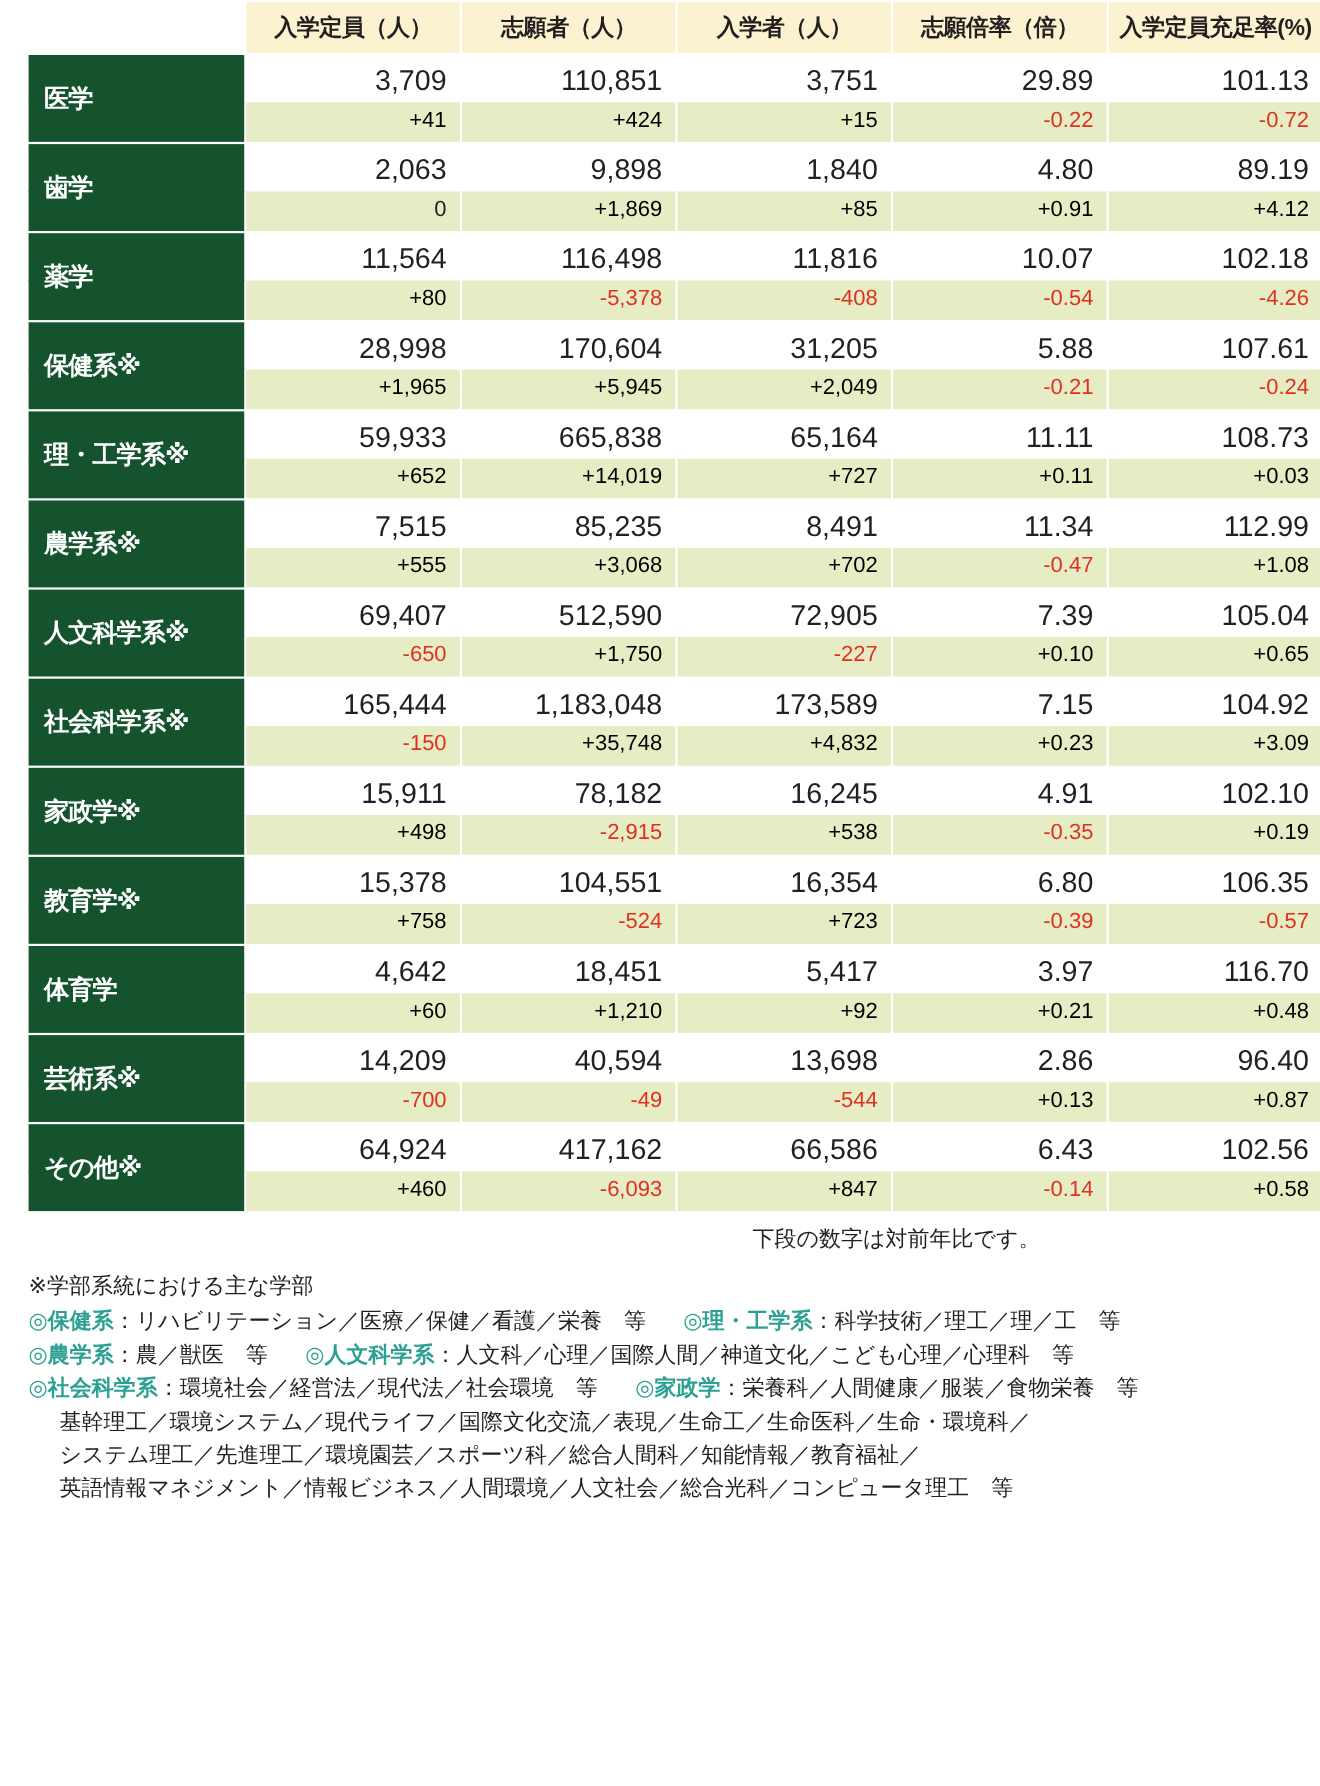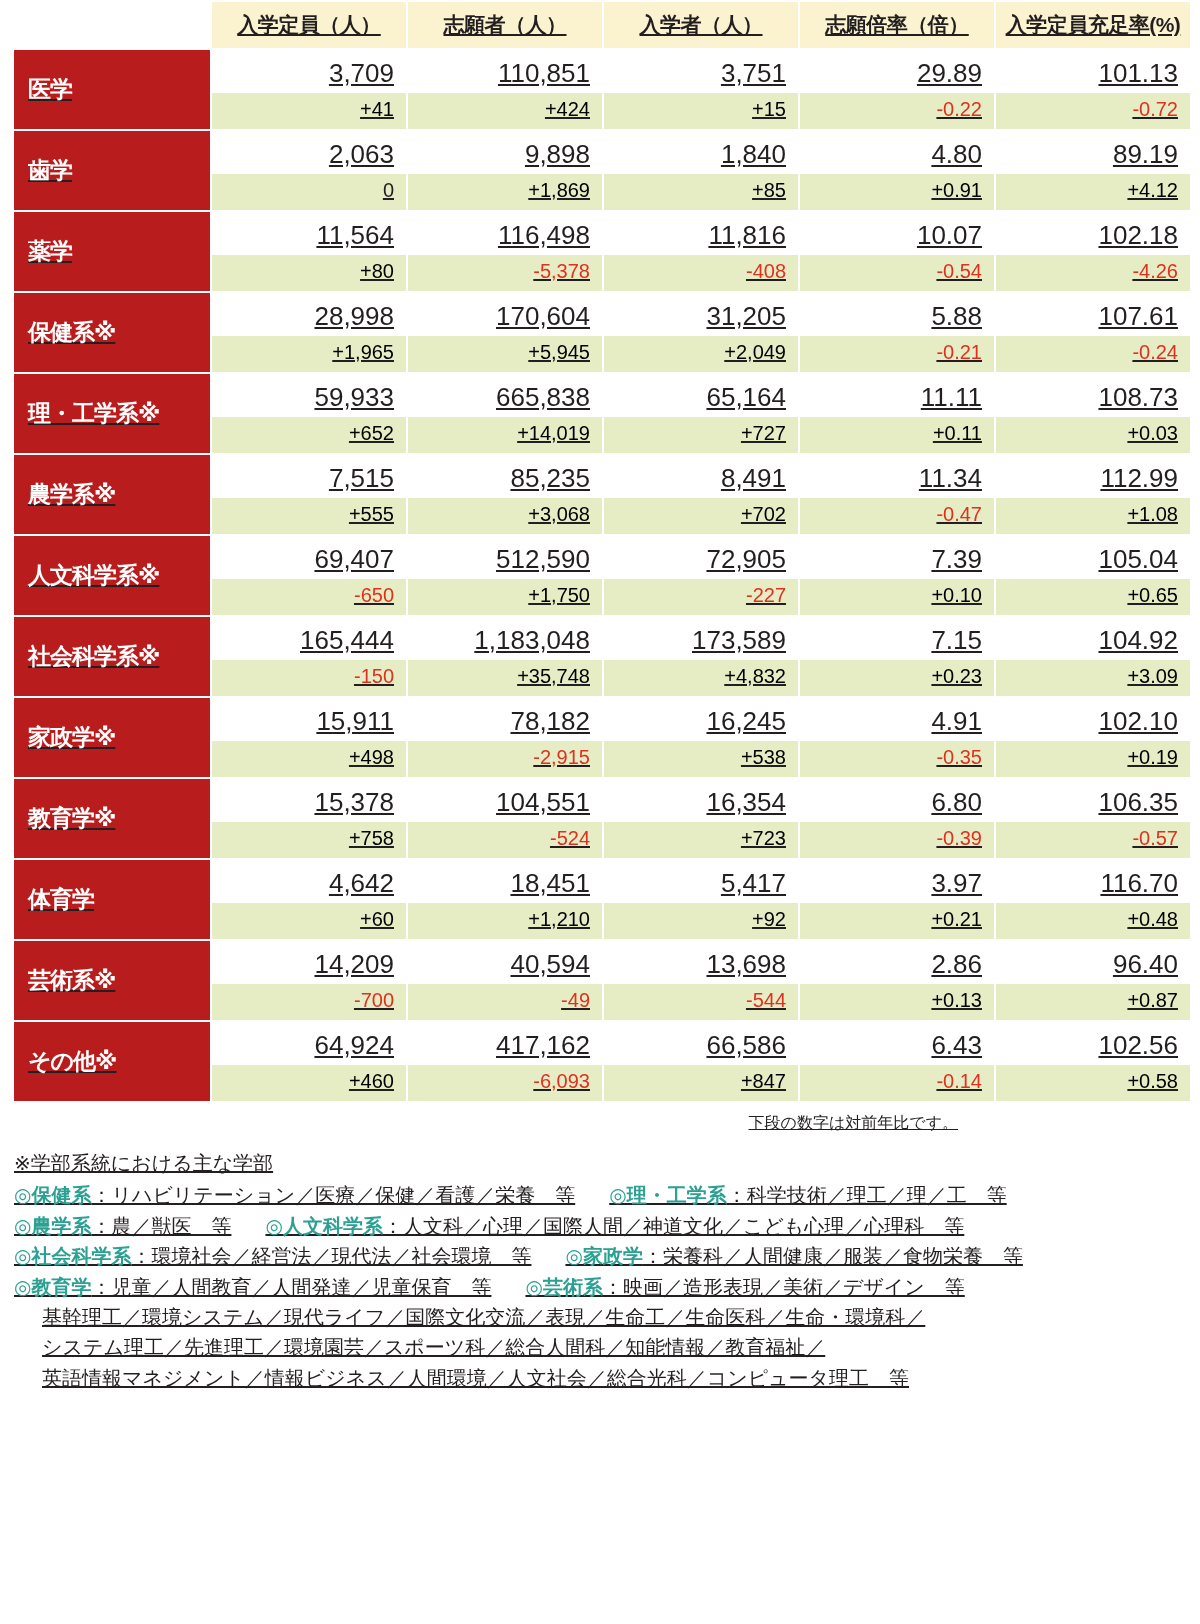--- a/index.html
+++ b/index.html
@@ -9,24 +9,23 @@
   }
   body {
     width: 1200px;
     height: 1624px;
     font-family: "Liberation Sans", "DejaVu Sans", sans-serif;
     color: #231f20;
     position: relative;
     overflow: hidden;
   }
   .wrap {
-    padding: 0 8px;
+    padding: 0 20px;
     box-sizing: border-box;
     width: 980px;
-    text-decoration: underline;
   }
   table.main {
     border-collapse: collapse;
     width: 1178px;
     margin-left: 4px;
     table-layout: fixed;
   }
   table.main col.c0 { width: 198px; }
   table.main col.c1 { width: 196px; }
   table.main col.c2 { width: 196px; }
@@ -42,21 +41,21 @@
     color: #231f20;
     padding: 9px 6px;
     text-align: center;
     letter-spacing: -0.5px;
   }
   th.corner {
     background: #ffffff;
     border: none;
   }
   th.rowlabel {
-    background: #b91c1c;
+    background: #14532d;
     color: #ffffff;
     font-size: 23px;
     font-weight: bold;
     text-align: left;
     padding-left: 14px;
     border: 2px solid #ffffff;
     letter-spacing: -1px;
   }
   td.val {
     background: #ffffff;
@@ -79,21 +78,21 @@
     padding: 1px 12px 5px 6px;
     height: 30px;
     vertical-align: middle;
   }
   .up { color: #000000; }
   .down { color: #e03020; }
   .zero { color: #231f20; }
 
   .note-right {
     text-align: right;
-    font-size: 16px;
+    font-size: 20px;
     margin: 10px 14px 0 0;
     color: #231f20;
   }
   .legend {
     margin: 14px 6px 0 6px;
     font-size: 20px;
     line-height: 1.52;
     color: #231f20;
   }
   .legend .head { display: block; margin-bottom: 2px; }
@@ -335,22 +334,19 @@
     </span>
 
     <span class="ln">
       <span class="cat">◎農学系</span><span>：農／獣医　等</span><span class="gap"></span><span class="cat">◎人文科学系</span><span>：人文科／心理／国際人間／神道文化／こども心理／心理科　等</span>
     </span>
 
     <span class="ln">
       <span class="cat">◎社会科学系</span><span>：環境社会／経営法／現代法／社会環境　等</span><span class="gap"></span><span class="cat">◎家政学</span><span>：栄養科／人間健康／服装／食物栄養　等</span>
     </span>
 
-    <span class="ln">
-      <span class="cat">◎教育学</span><span>：児童／人間教育／人間発達／児童保育　等</span><span class="gap"></span><span class="cat">◎芸術系</span><span>：映画／造形表現／美術／デザイン　等</span>
-    </span>
 
     <span class="indent">基幹理工／環境システム／現代ライフ／国際文化交流／表現／生命工／生命医科／生命・環境科／</span>
     <span class="indent">システム理工／先進理工／環境園芸／スポーツ科／総合人間科／知能情報／教育福祉／</span>
     <span class="indent">英語情報マネジメント／情報ビジネス／人間環境／人文社会／総合光科／コンピュータ理工　等</span>
   </div>
 
 </div>
 
 </body></html>

